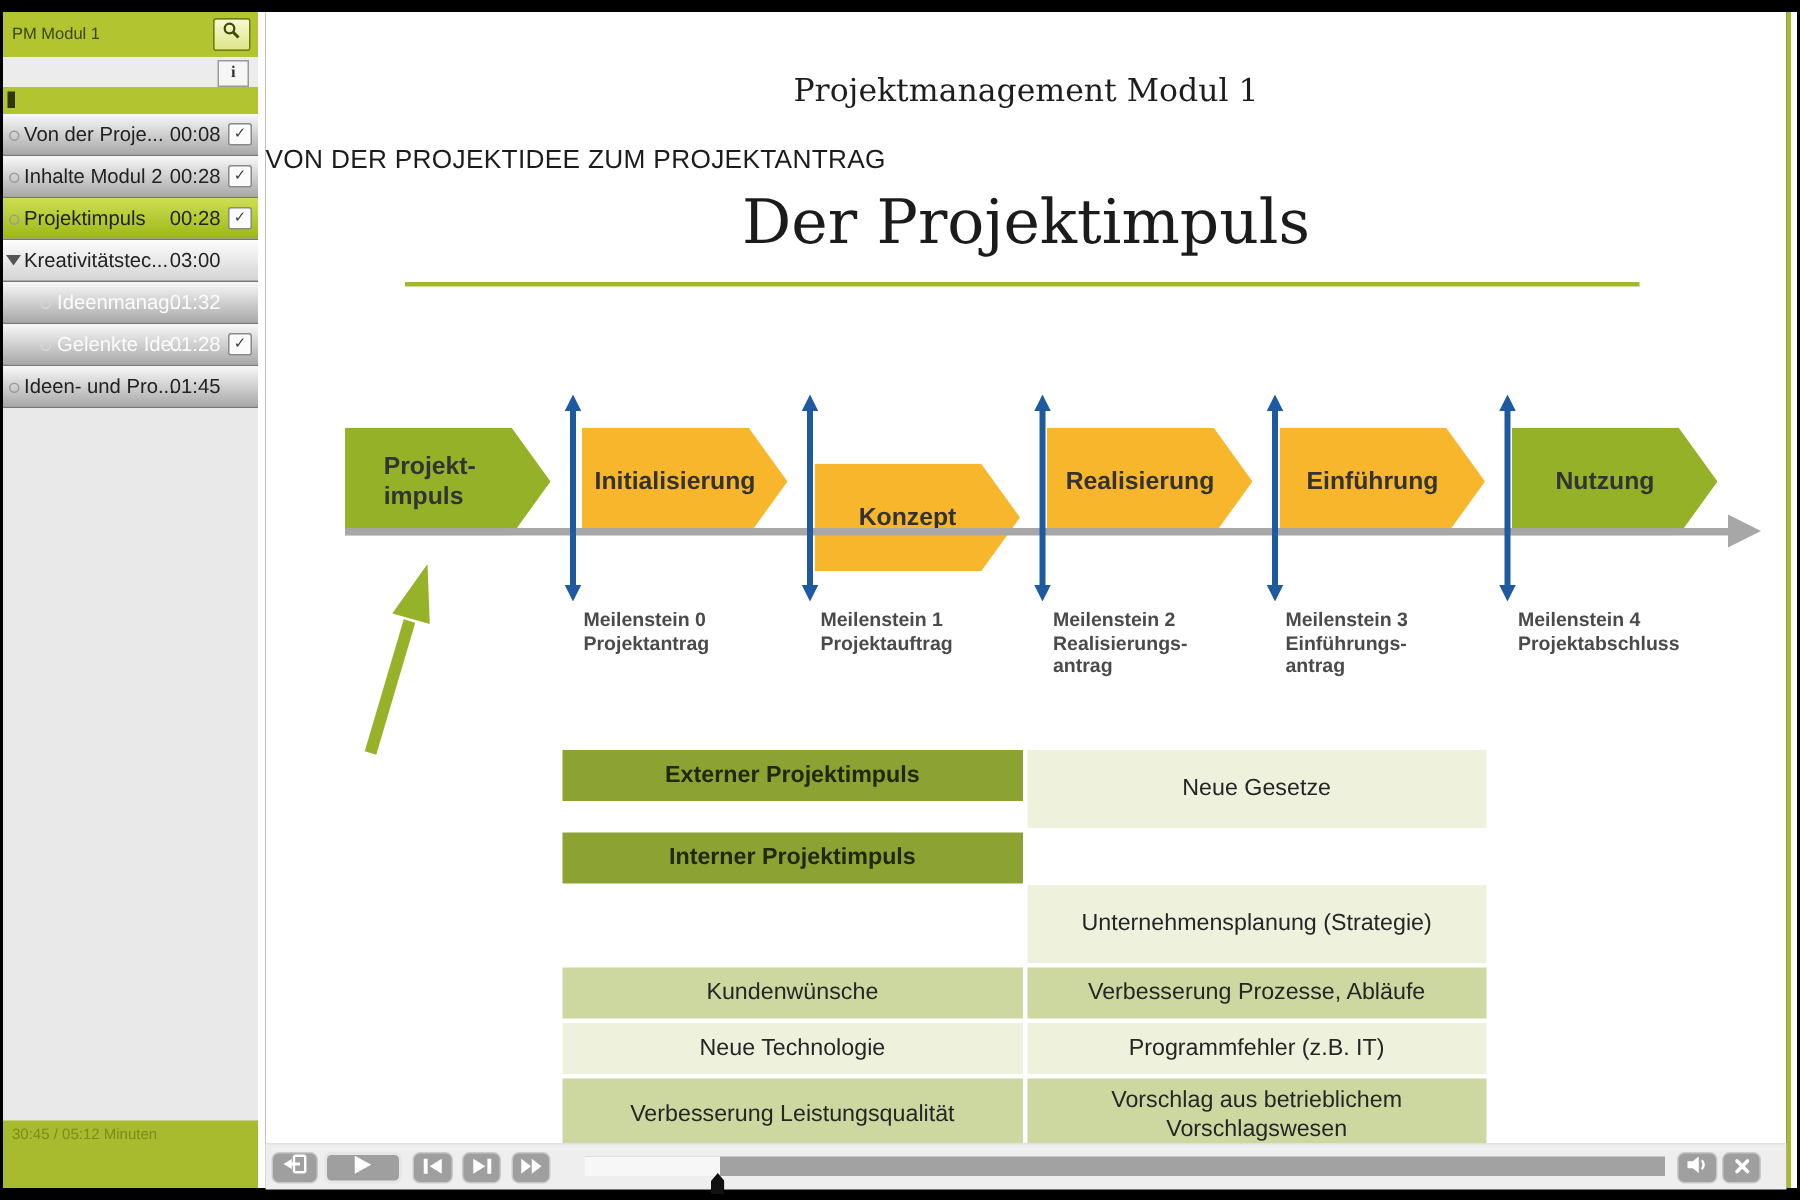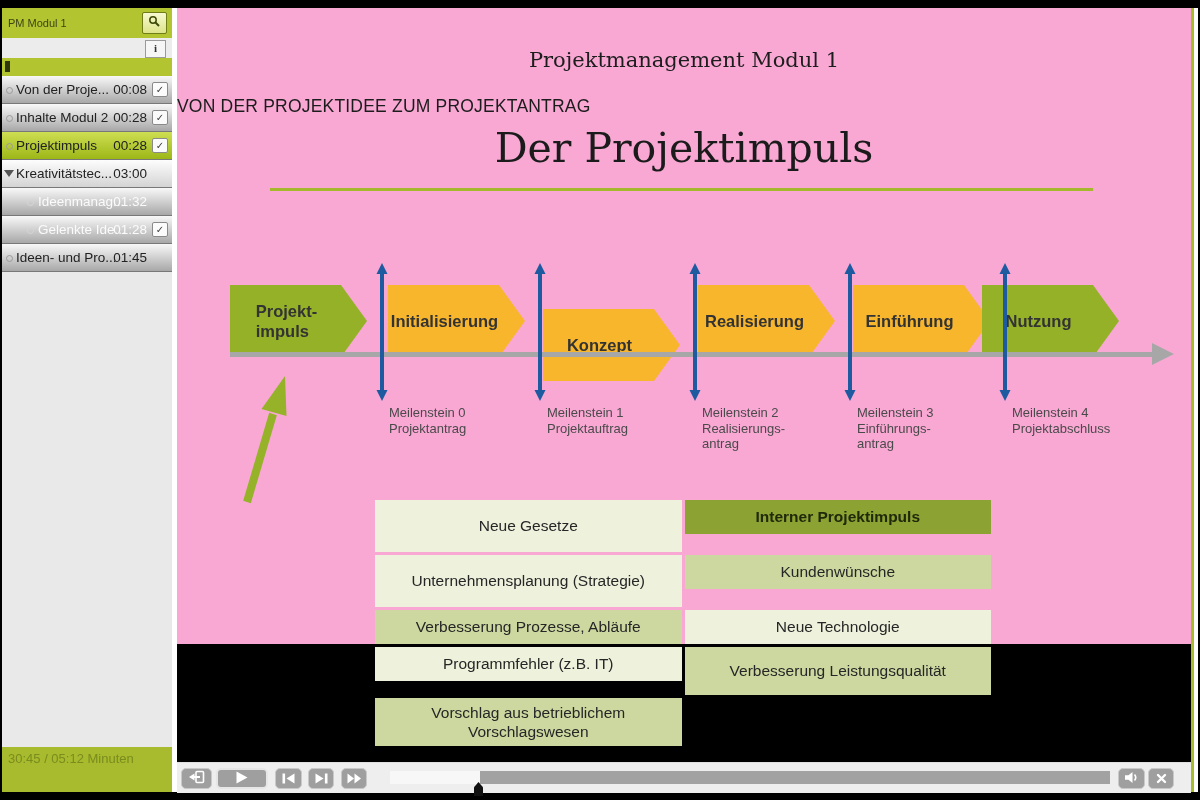--- a/index.html
+++ b/index.html
@@ -27,47 +27,47 @@
   .sb-label{position:absolute;left:14px;top:6px;white-space:nowrap;}
   .sb-item.sub .sb-label{left:36px;}
   .sb-time{position:absolute;right:25px;top:6px;}
   .sb-check{position:absolute;right:4px;top:6px;width:14px;height:13px;background:#fbfbfb;border:1px solid #8a8a8a;
             border-radius:2px;font-size:10px;line-height:13px;text-align:center;color:#3d3d3d;}
   .sb-marker-circle{position:absolute;left:4px;top:11px;width:5px;height:5px;border:1px solid #9b9b9b;border-radius:50%;}
   .sb-item.sub .sb-marker-circle{left:25px;border-color:#d6d6d6;}
   .sb-marker-triangle{position:absolute;left:2px;top:10px;width:0;height:0;
             border-left:5px solid transparent;border-right:5px solid transparent;border-top:7px solid #555;}
   .sb-footer{position:absolute;top:739px;bottom:0;width:100%;background:#a8ba2e;}
-  .sb-footer-text{position:absolute;left:6px;top:4px;font-size:13px;color:#7a8c1c;}
+  .sb-footer-text{position:absolute;left:6px;top:4px;font-size:10px;color:#7a8c1c;}
 
   .gap{position:absolute;left:172px;top:8px;width:5px;height:784px;background:#fff;}
   .green-edge{position:absolute;left:1191px;top:8px;width:3px;height:784px;background:#a8ba2e;}
   .white-edge{position:absolute;left:1194px;top:8px;width:4px;height:784px;background:#fff;}
 
   
-  .main{position:absolute;left:177px;top:8px;width:1014px;height:636px;background:#f9a8d4;}
+  .main{position:absolute;left:177px;top:8px;width:1014px;height:784px;background:#ffffff;}
   .pretitle{position:absolute;top:40px;width:100%;text-align:center;font-family:"DejaVu Serif",serif;
             font-size:21px;color:#1d1d1d;}
   .subtitle{position:absolute;top:75px;width:100%;text-align:left;font-size:17.5px;color:#1c1c1c;letter-spacing:.2px;margin-top:13px;}
   .slide-title{position:absolute;top:116px;width:100%;text-align:center;font-family:"DejaVu Serif",serif;
             font-size:41px;color:#1b1b1b;}
   .underline{position:absolute;left:93px;top:180px;width:823px;height:3px;background:#a5b82c;}
 
   .diagram{position:absolute;left:0;top:247px;width:1014px;height:250px;}
   .timeline{position:absolute;left:53px;top:97px;width:922px;height:5px;background:#a7a7a7;z-index:3;}
   .timeline-head{position:absolute;left:975px;top:88px;width:0;height:0;z-index:3;
             border-left:22px solid #a7a7a7;border-top:11px solid transparent;border-bottom:11px solid transparent;}
   .phase{position:absolute;top:30px;height:72px;width:137px;z-index:2;display:flex;align-items:center;
          justify-content:center;box-sizing:border-box;padding-right:24px;
          clip-path:polygon(0 0,calc(100% - 26px) 0,100% 50%,calc(100% - 26px) 100%,0 100%);
          font-weight:bold;font-size:16.5px;color:#333;}
   .phase .plines{text-align:left;line-height:1.22;}
-  .phase.single .plines{text-align:center;}
+  .phase.single .plines{text-align:center;padding-left:11px;}
   .milestone{position:absolute;top:8px;z-index:4;}
-  .ms-label{position:absolute;top:150px;font-size:13px;font-weight:normal;color:#4a4a4a;line-height:1.2;white-space:nowrap;}
+  .ms-label{position:absolute;top:150px;font-size:13px;font-weight:bold;color:#4a4a4a;line-height:1.2;white-space:nowrap;}
   .annot{position:absolute;left:40px;top:115px;z-index:1;}
 
   .ptable{position:absolute;left:198px;top:492px;width:616px;display:grid;
           grid-template-columns:1fr 1fr;gap:3px;}
   .tcell{display:flex;align-items:center;justify-content:center;text-align:center;
          font-size:15.5px;color:#262626;padding:0 10px;line-height:1.25;}
   .thead{background:#8ca333;font-weight:bold;color:#20290a;height:34px;font-size:15.5px;}
   .tlight{background:#eef1dc;}
   .tmedium{background:#ccd8a0;}
 
@@ -184,21 +184,21 @@
       <div class="phase single" style="left: 521px; background: rgb(248, 182, 45);">
         <div class="plines">
           <div>Realisierung</div>
         </div>
       </div>
       <div class="phase single" style="left: 676px; background: rgb(248, 182, 45);">
         <div class="plines">
           <div>Einführung</div>
         </div>
       </div>
-      <div class="phase single" style="left: 805px; background: rgb(149, 177, 40);">
+      <div class="phase single" style="left: 831px; background: rgb(149, 177, 40);">
         <div class="plines">
           <div>Nutzung</div>
         </div>
       </div>
       <div class="milestone" style="left: 197px;"><svg width="16" height="138" viewBox="0 0 16 138">
           <polygon points="8,0 2.5,11 13.5,11" fill="#1d5a9f"></polygon>
           <rect x="6" y="9" width="4" height="120" fill="#1d5a9f"></rect>
           <polygon points="8,138 2.5,127 13.5,127" fill="#1d5a9f"></polygon>
         </svg></div>
       <div class="ms-label" style="left: 212px;">
@@ -239,23 +239,24 @@
           <rect x="6" y="9" width="4" height="120" fill="#1d5a9f"></rect>
           <polygon points="8,138 2.5,127 13.5,127" fill="#1d5a9f"></polygon>
         </svg></div>
       <div class="ms-label" style="left: 835px;">
         <div>Meilenstein 4</div>
         <div>Projektabschluss</div>
       </div>
     </div>
 
   <div class="ptable" id="ptable">
+      <div class="tcell thead">Externer Projektimpuls</div>
       <div class="tcell tlight tlight2" style="height: 52px; background: rgb(238, 241, 220);">Neue Gesetze</div>
       <div class="tcell thead">Interner Projektimpuls</div>
-      <div class="tcell tlight tlight2" style="height: 52px; background: rgb(238, 241, 220);">Unternehmensplanung (Strategie)</div>
+      <div class="tcell tlight tlight2" style="height: 52px; background: rgb(238, 241, 220); margin-top: 35px;">Unternehmensplanung (Strategie)</div>
       <div class="tcell tmedium" style="height: 34px; background: rgb(204, 216, 160);">Kundenwünsche</div>
       <div class="tcell tmedium" style="height: 34px; background: rgb(204, 216, 160);">Verbesserung Prozesse, Abläufe</div>
       <div class="tcell tlight tlight2" style="height: 34px; background: rgb(238, 241, 220);">Neue Technologie</div>
       <div class="tcell tlight tlight2" style="height: 34px; background: rgb(238, 241, 220);">Programmfehler (z.B. IT)</div>
       <div class="tcell tmedium" style="height: 48px; background: rgb(204, 216, 160);">Verbesserung Leistungsqualität</div>
       <div class="tcell tmedium" style="height: 48px; background: rgb(204, 216, 160);">Vorschlag aus betrieblichem Vorschlagswesen</div>
     </div>
 
   <div class="controls" id="controls">
     <div class="progress-track">

